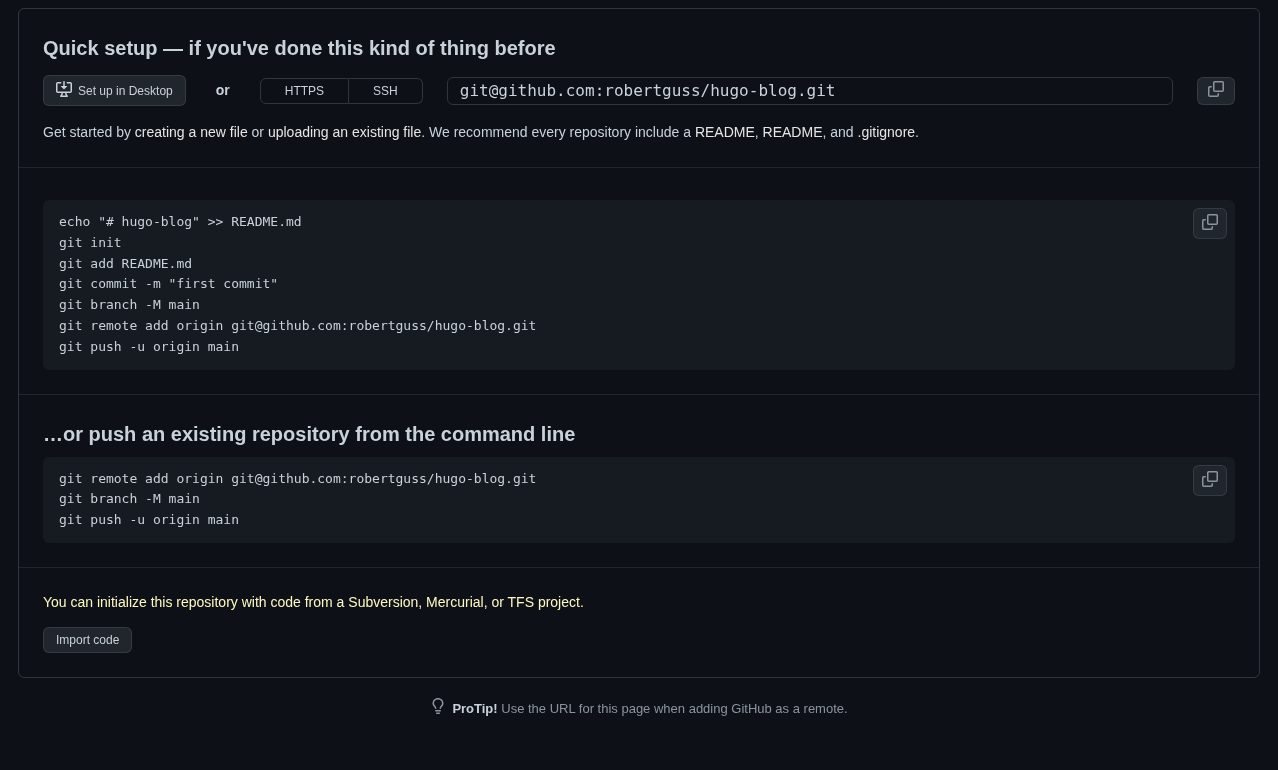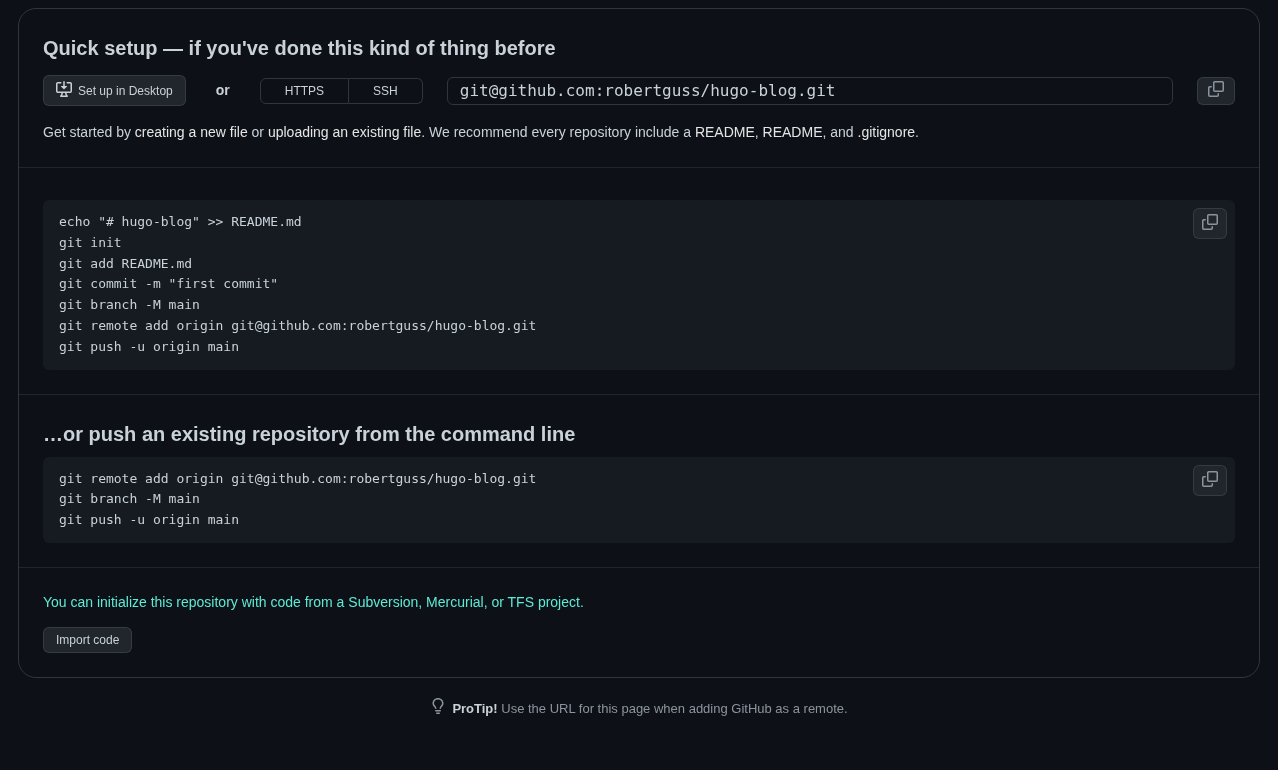--- a/index.html
+++ b/index.html
@@ -10,21 +10,21 @@
     body {
       background: #0d1117;
       color: #c9d1d9;
       font-family: -apple-system, BlinkMacSystemFont, "Segoe UI", Helvetica, Arial, sans-serif;
       font-size: 14px;
       line-height: 1.5;
       padding: 8px 18px 20px 18px;
     }
     .box {
       border: 1px solid #30363d;
-      border-radius: 18px;
+      border-radius: 6px;
       overflow: hidden;
     }
     .section {
       padding: 24px;
       border-bottom: 1px solid #21262d;
     }
     .section:last-child {
       border-bottom: none;
     }
     .heading {
@@ -136,21 +136,21 @@
       right: 8px;
       background: #21262d;
       border: 1px solid rgba(240,246,252,0.1);
       border-radius: 6px;
       padding: 5px 8px;
       cursor: pointer;
       color: #8b949e;
       display: inline-flex;
     }
     .subtext {
-      color: #5eead4;
+      color: #fef9c3;
       font-size: 14px;
       margin-bottom: 14px;
     }
     .protip {
       text-align: center;
       margin-top: 20px;
       color: #8b949e;
       font-size: 13px;
       display: flex;
       align-items: center;

